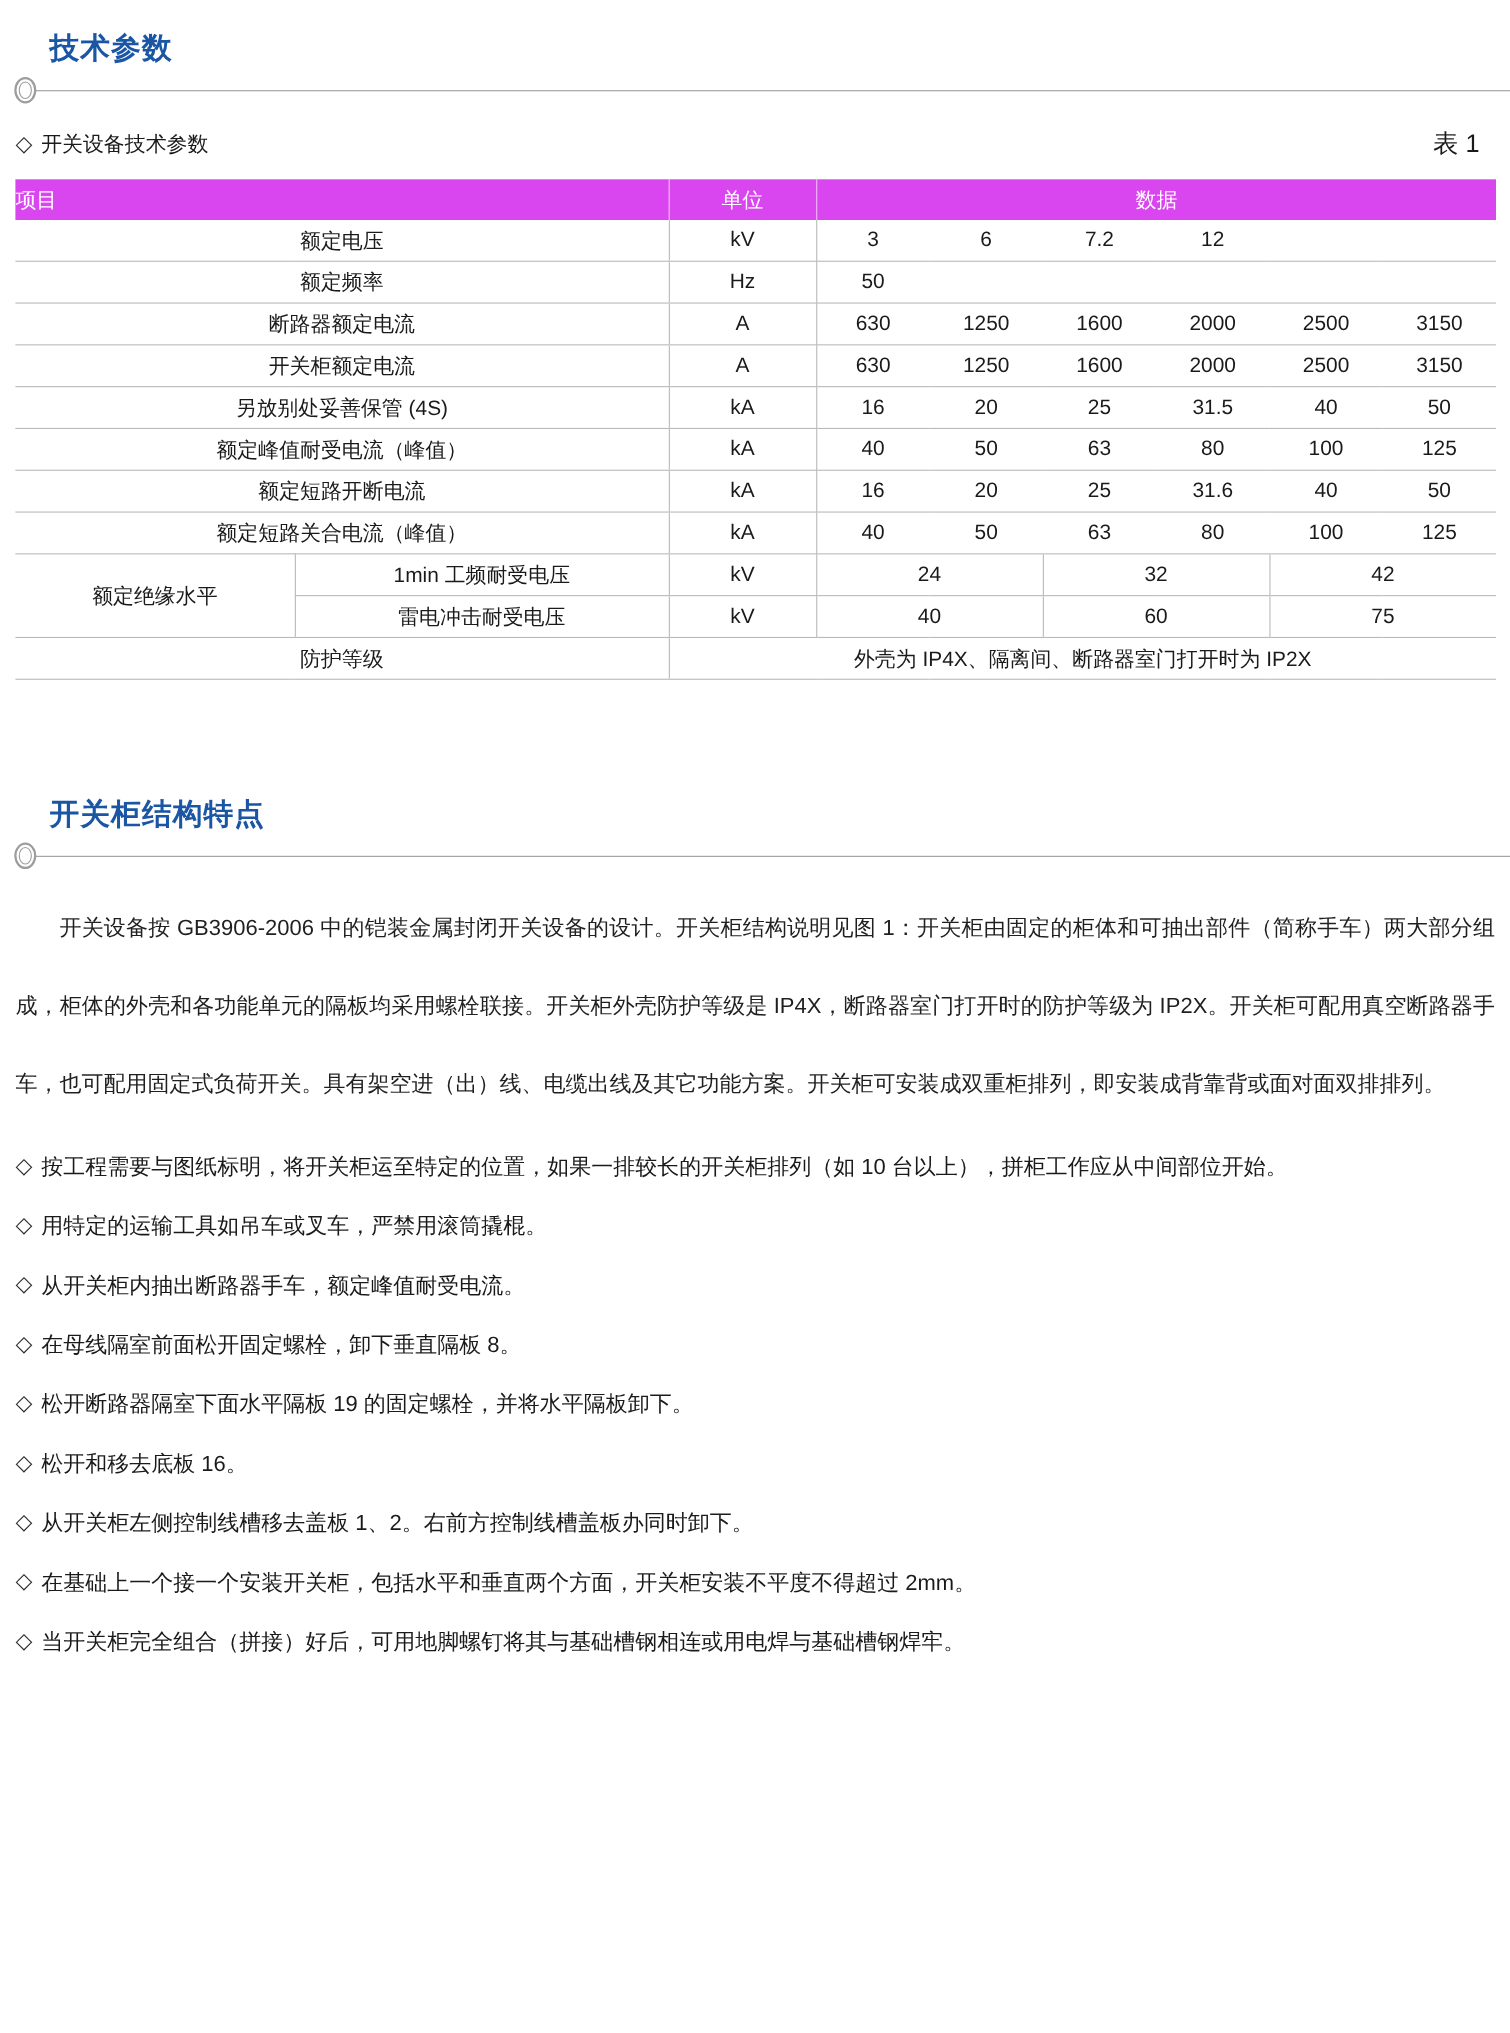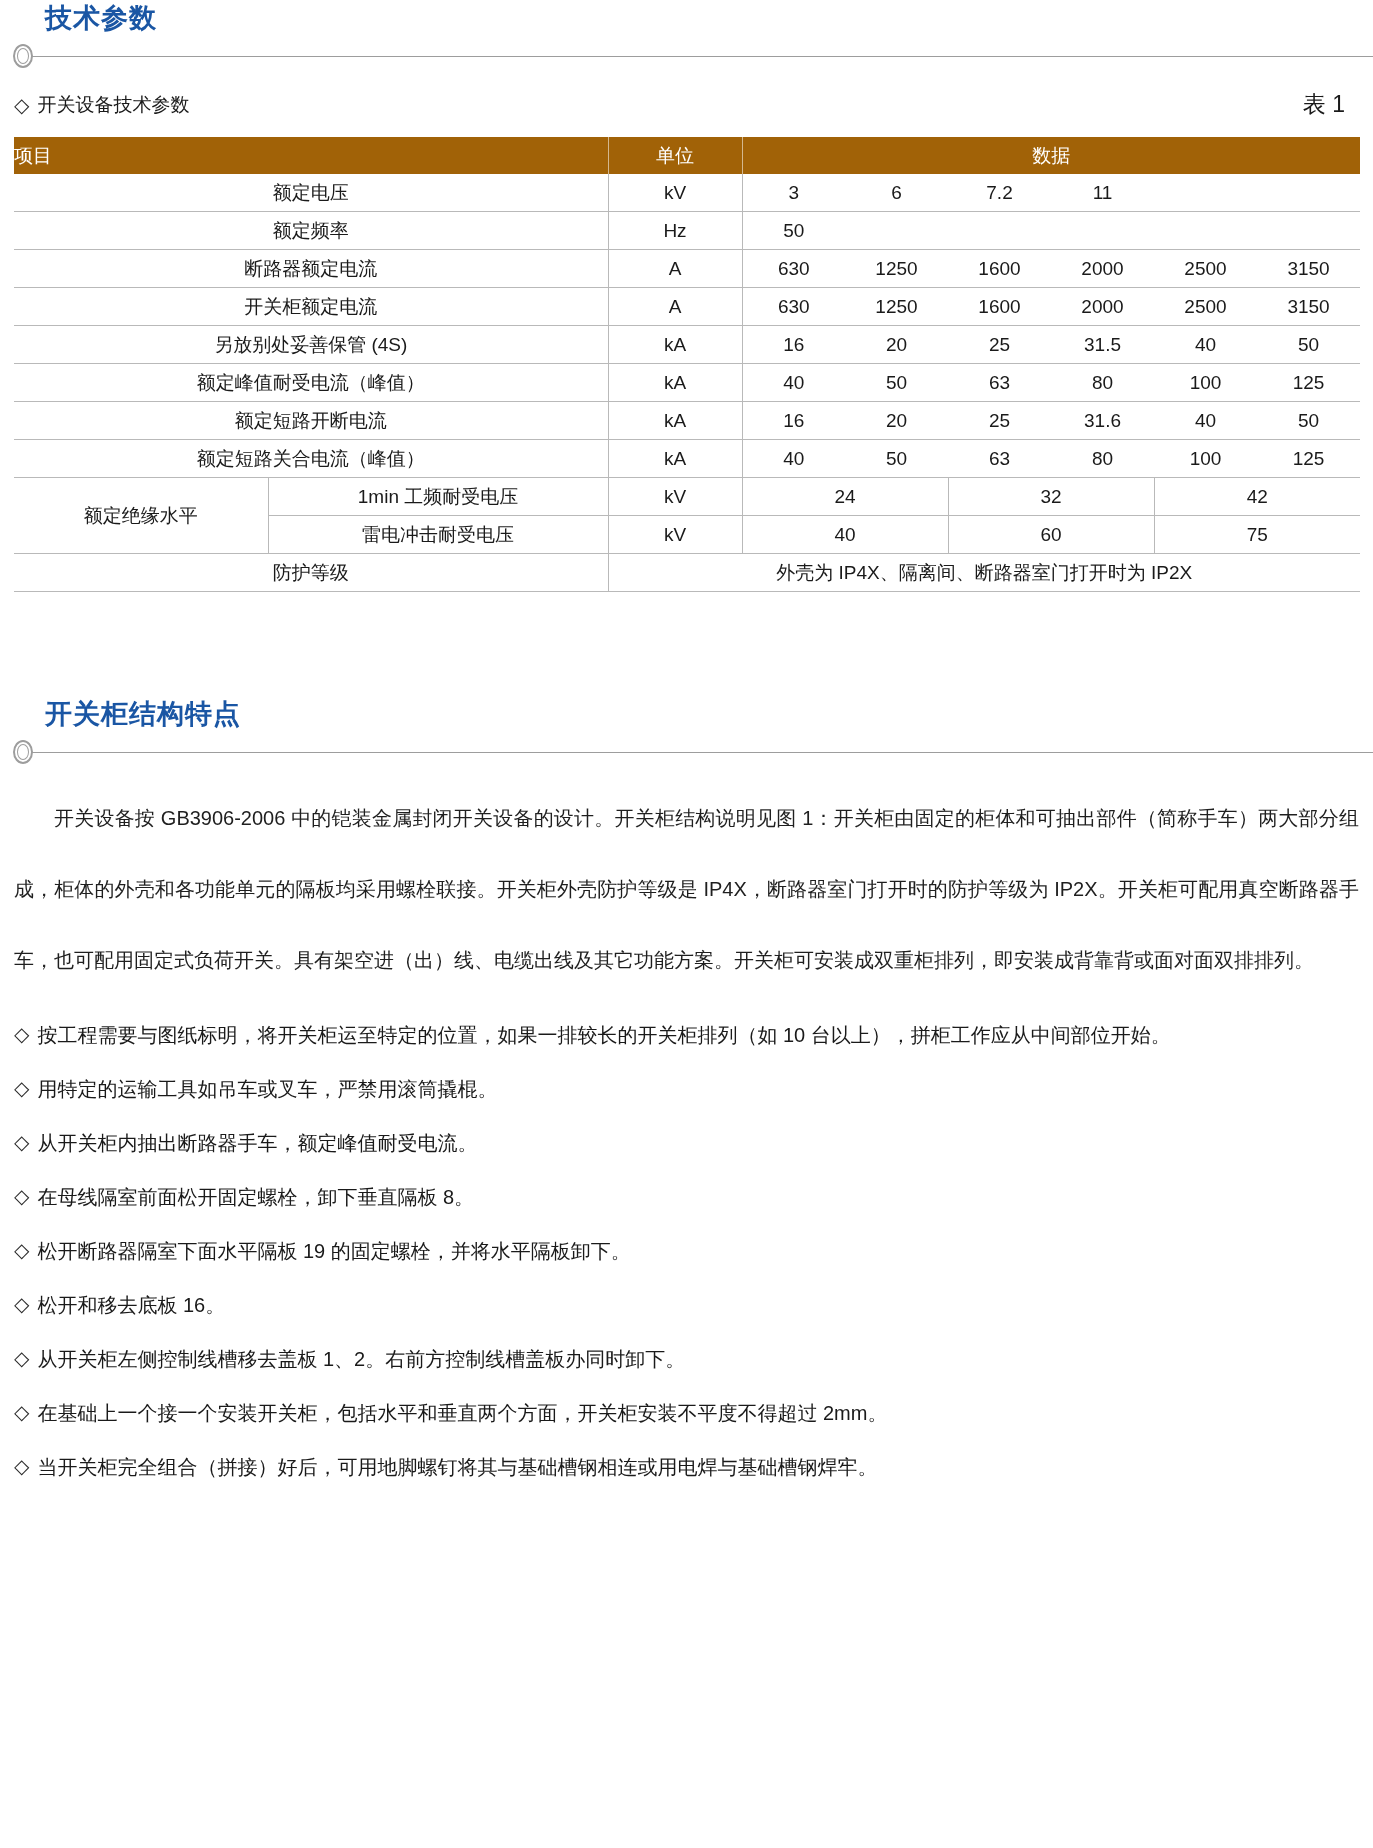--- a/index.html
+++ b/index.html
@@ -4,21 +4,21 @@
 <style>
   html, body { margin: 0; padding: 0; background: #ffffff; }
   body {
     width: 1373px; min-height: 1848px;
     font-family: "Liberation Sans", "DejaVu Sans", sans-serif;
     color: #1a1a1a;
   }
   .page { width: 1373px; min-height: 1848px; background: #fff; overflow: hidden; }
 
   
-  .sec-head { }
+  .sec-head { margin-top: 26px; }
   .sec-title {
     margin: 0 0 7px 45px;
     font-size: 27px; font-weight: bold; color: #1a56a4; letter-spacing: 1px;
   }
   .sec-rule { display: flex; align-items: center; height: 26px; }
   .ring {
     box-sizing: border-box; width: 20px; height: 24px; margin-left: 13px;
     border: 2px solid #9d9d9d; border-radius: 50%; position: relative; background: #fff;
     flex: 0 0 auto;
   }
@@ -36,21 +36,21 @@
   .diamond { color: #2b2b2b; font-size: 20px; margin-right: 8px; line-height: 1; }
   .subtitle-label { flex: 1 1 auto; }
   .table-caption { font-size: 23px; color: #1a1a1a; }
 
   
   table.tech {
     border-collapse: collapse; table-layout: fixed;
     width: 1346px; margin: 17px 0 0 14px;
   }
   table.tech thead th {
-    background: #a16207; color: #ffffff; font-weight: normal;
+    background: #d946ef; color: #ffffff; font-weight: normal;
     height: 37px; font-size: 19px; padding: 0;
   }
   th.h-item { text-align: left; padding-left: 22px; }
   th.h-unit { border-left: 1px solid rgba(255,255,255,.55); border-right: 1px solid rgba(255,255,255,.55); }
   table.tech tbody td {
     height: 37px; padding: 0; font-size: 19px; color: #1a1a1a;
     text-align: center; border-bottom: 1px solid #b9b9b9; background: #ffffff;
   }
   tr.stripe td { background: #ededed; }
   td.c-label { text-align: left; padding-left: 22px; }
@@ -110,21 +110,21 @@
         <th class="h-data" colspan="6">数据</th>
       </tr>
     </thead>
     <tbody>
       <tr>
         <td class="c-label" colspan="2">额定电压</td>
         <td class="bl br">kV</td>
         <td>3</td>
         <td>6</td>
         <td>7.2</td>
-        <td>11</td>
+        <td>12</td>
         <td></td>
         <td></td>
       </tr>
       <tr class="stripe">
         <td class="c-label" colspan="2">额定频率</td>
         <td class="bl br">Hz</td>
         <td>50</td>
         <td></td>
         <td></td>
         <td></td>

